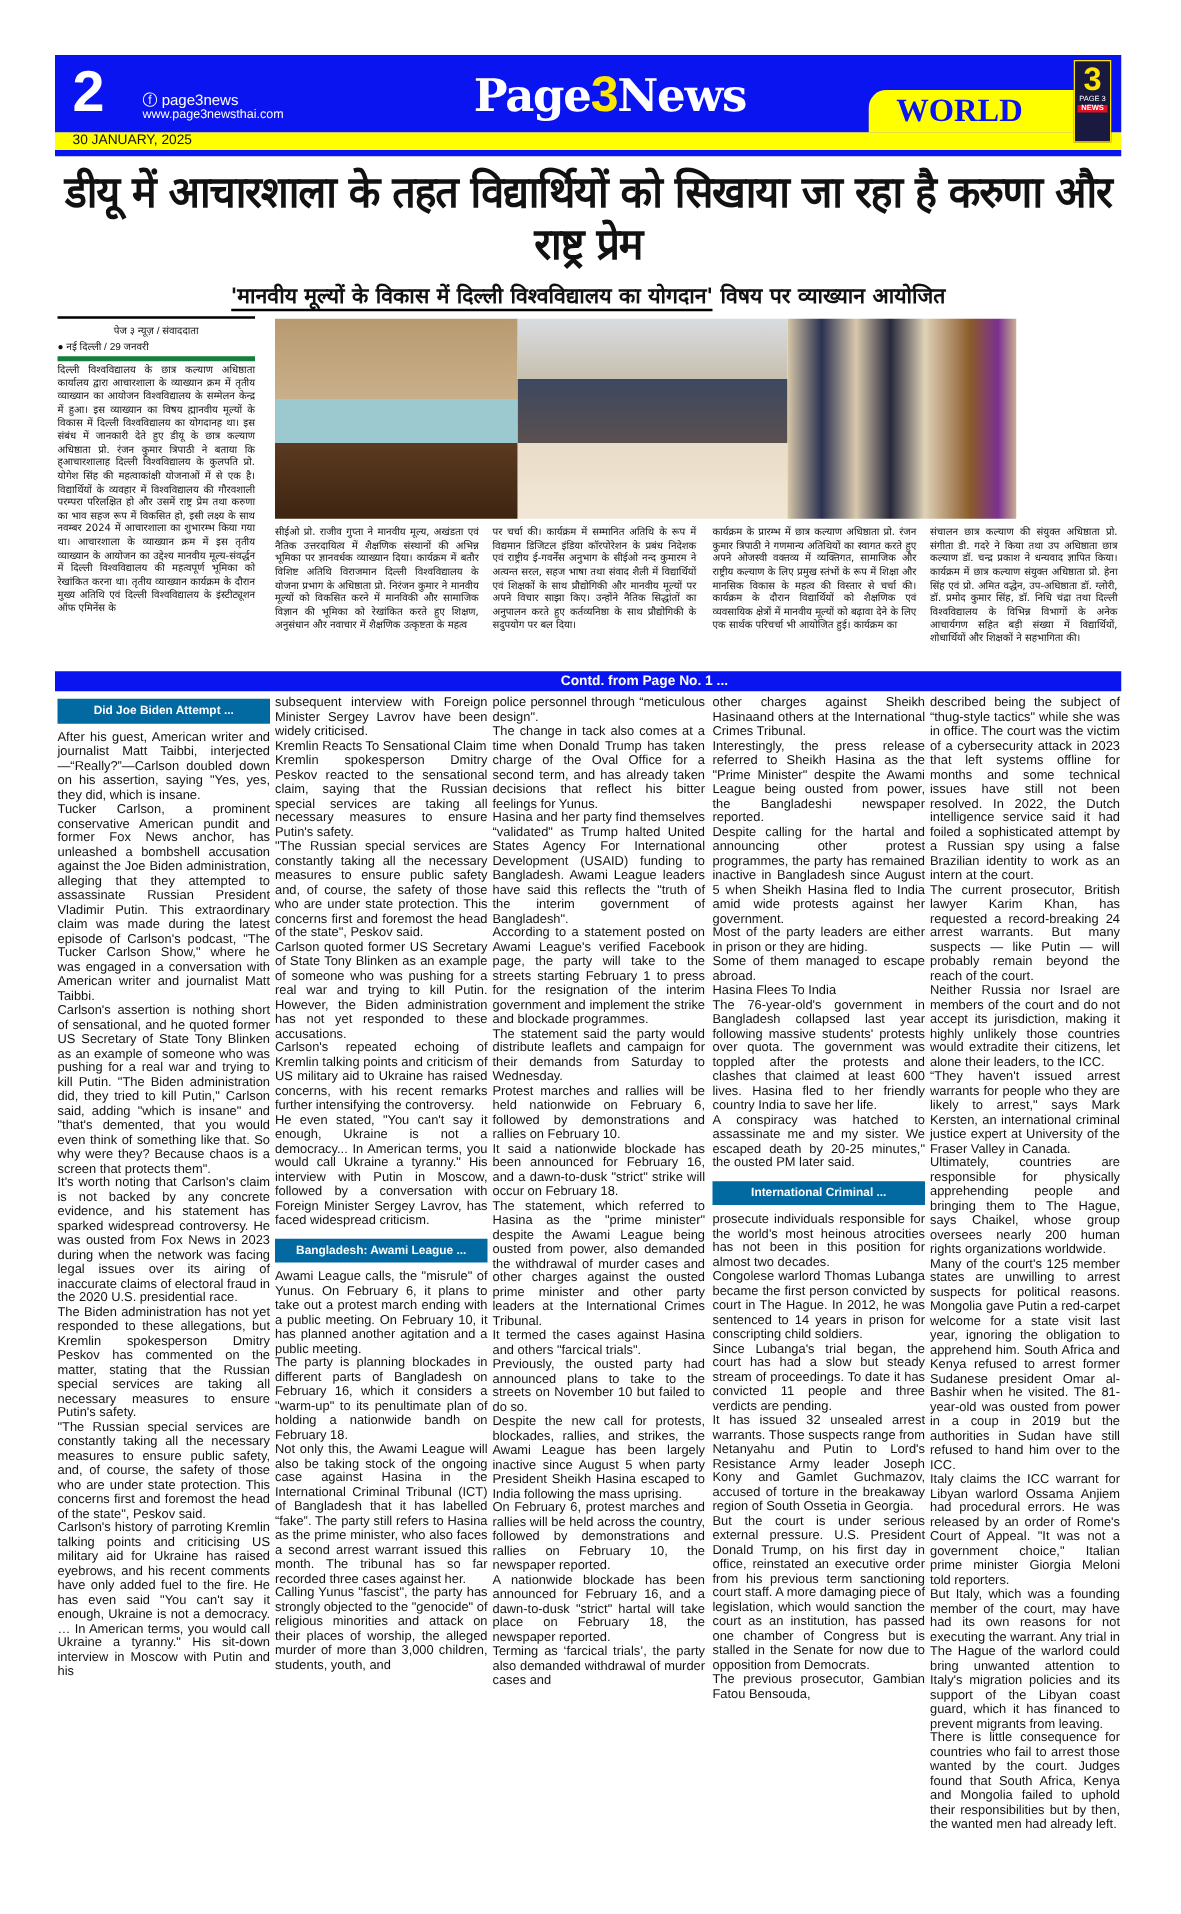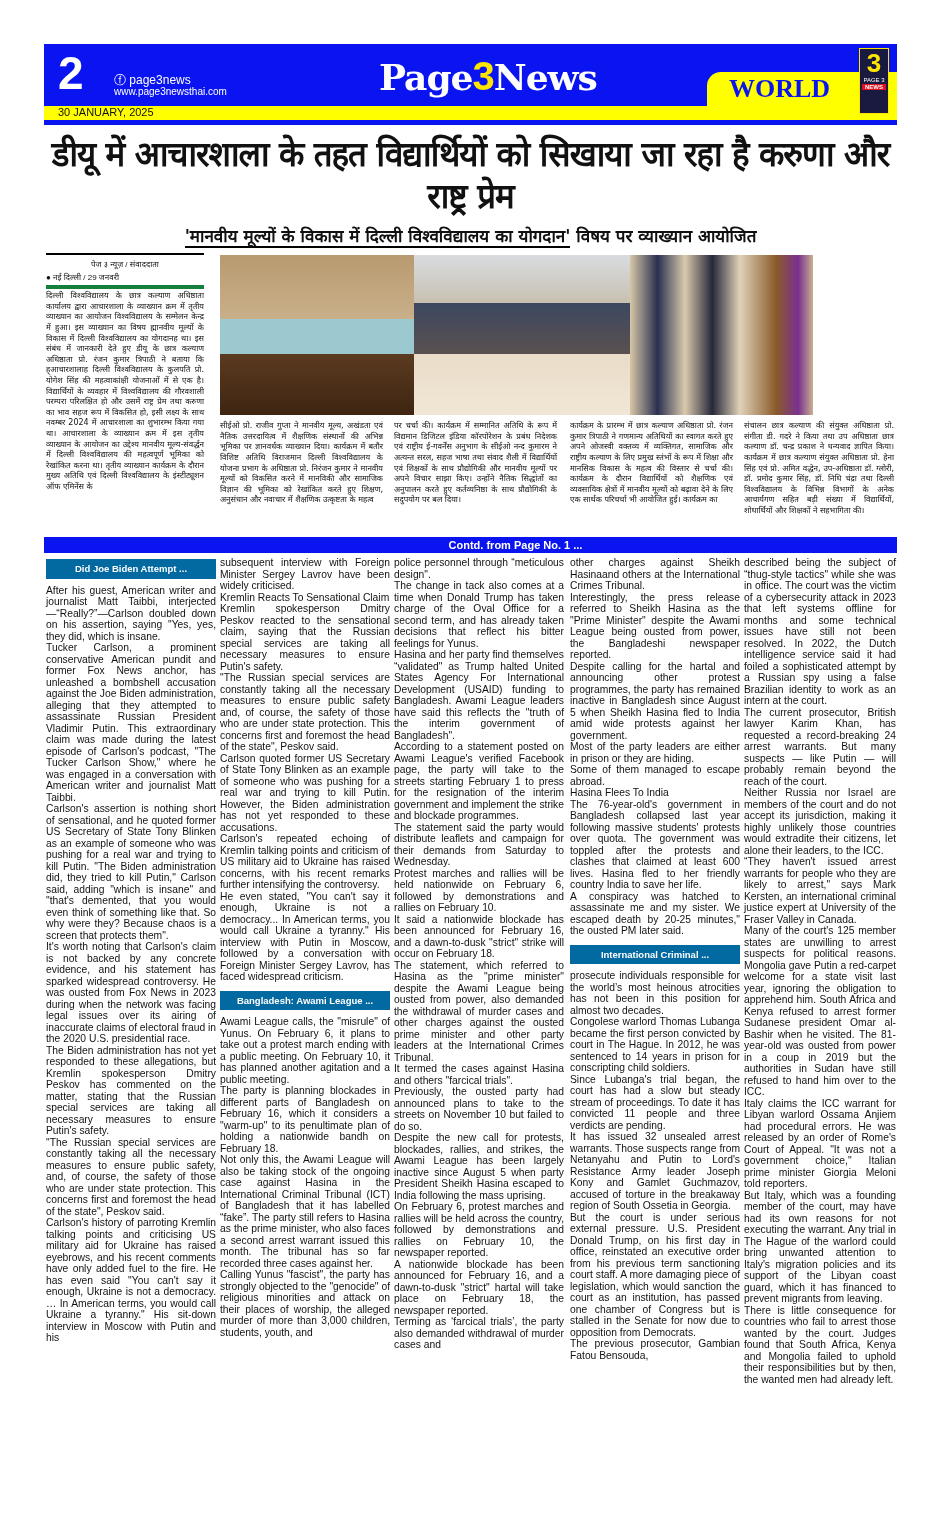--- a/index.html
+++ b/index.html
@@ -5,21 +5,21 @@
   * { box-sizing: border-box; margin: 0; padding: 0; }
   body { width: 945px; height: 1531px; background: #fff; font-family: "Liberation Sans", sans-serif; color: #111; position: relative; overflow: hidden; }
   .page { position: absolute; left: 44px; top: 44px; width: 853px; }
   
   .masthead { position: relative; height: 62px; background: #0a14f0; }
   .masthead .pgnum { position: absolute; left: 14px; top: 6px; font-size: 46px; font-weight: bold; color: #fff; line-height: 1; }
   .masthead .social { position: absolute; left: 70px; top: 28px; font-size: 12px; color: #fff; }
   .masthead .web { position: absolute; left: 70px; top: 42px; font-size: 10px; color: #fff; }
   .masthead .logo { position: absolute; left: 335px; top: 10px; font-family: "DejaVu Serif", serif; font-size: 36px; font-weight: bold; color: #fff; letter-spacing: -1px; }
   .masthead .logo .three { color: #ffe600; font-family: "Liberation Sans", sans-serif; font-size: 40px; }
-  .masthead .section-tab { position: absolute; right: 0; top: 28px; width: 190px; height: 34px; background: #ffff00; border-top-left-radius: 14px; }
+  .masthead .section-tab { position: absolute; right: 12px; top: 28px; width: 190px; height: 34px; background: #ffff00; border-top-left-radius: 14px; }
   .masthead .section-tab span { position: absolute; left: 22px; top: 2px; font-size: 26px; font-weight: bold; color: #0a14f0; font-family: "Liberation Serif", serif; }
   .masthead .badge { position: absolute; right: 8px; top: 4px; width: 30px; height: 66px; background: #1a1a40; border: 1px solid #ffe600; text-align: center; z-index: 2; }
   .masthead .badge .b3 { color: #ffe600; font-size: 26px; font-weight: bold; line-height: 28px; }
   .masthead .badge .bt { color: #fff; font-size: 6px; }
   .masthead .badge .bn { color: #fff; background: #e0101e; font-size: 6px; font-weight: bold; margin: 1px 2px; }
   .dateband { height: 14px; background: #ffff00; position: relative; }
   .dateband span { position: absolute; left: 14px; top: 0; font-size: 11px; font-weight: normal; }
   .blueline { height: 5px; background: #0a14f0; }
   
   .headline { text-align: center; font-size: 33px; font-weight: bold; letter-spacing: -1px; margin-top: 10px; line-height: 1.2; font-family: "DejaVu Sans", sans-serif; transform: scaleY(1.05); }
@@ -163,20 +163,21 @@
           <p>But the court is under serious external pressure. U.S. President Donald Trump, on his first day in office, reinstated an executive order from his previous term sanctioning court staff. A more damaging piece of legislation, which would sanction the court as an institution, has passed one chamber of Congress but is stalled in the Senate for now due to opposition from Democrats.</p>
           <p>The previous prosecutor, Gambian Fatou Bensouda,</p>
         </div>
     </div>
     <div class="col c5">
       <div class="paras">
           <p>described being the subject of “thug-style tactics" while she was in office. The court was the victim of a cybersecurity attack in 2023 that left systems offline for months and some technical issues have still not been resolved. In 2022, the Dutch intelligence service said it had foiled a sophisticated attempt by a Russian spy using a false Brazilian identity to work as an intern at the court.</p>
           <p>The current prosecutor, British lawyer Karim Khan, has requested a record-breaking 24 arrest warrants. But many suspects — like Putin — will probably remain beyond the reach of the court.</p>
           <p>Neither Russia nor Israel are members of the court and do not accept its jurisdiction, making it highly unlikely those countries would extradite their citizens, let alone their leaders, to the ICC.</p>
           <p>“They haven't issued arrest warrants for people who they are likely to arrest," says Mark Kersten, an international criminal justice expert at University of the Fraser Valley in Canada.</p>
+          <p>Ultimately, countries are responsible for physically apprehending people and bringing them to The Hague, says Chaikel, whose group oversees nearly 200 human rights organizations worldwide.</p>
           <p>Many of the court's 125 member states are unwilling to arrest suspects for political reasons. Mongolia gave Putin a red-carpet welcome for a state visit last year, ignoring the obligation to apprehend him. South Africa and Kenya refused to arrest former Sudanese president Omar al-Bashir when he visited. The 81-year-old was ousted from power in a coup in 2019 but the authorities in Sudan have still refused to hand him over to the ICC.</p>
           <p>Italy claims the ICC warrant for Libyan warlord Ossama Anjiem had procedural errors. He was released by an order of Rome's Court of Appeal. "It was not a government choice," Italian prime minister Giorgia Meloni told reporters.</p>
           <p>But Italy, which was a founding member of the court, may have had its own reasons for not executing the warrant. Any trial in The Hague of the warlord could bring unwanted attention to Italy's migration policies and its support of the Libyan coast guard, which it has financed to prevent migrants from leaving.</p>
           <p>There is little consequence for countries who fail to arrest those wanted by the court. Judges found that South Africa, Kenya and Mongolia failed to uphold their responsibilities but by then, the wanted men had already left.</p>
         </div>
     </div>
   </div>
 </div>
 
 </body></html>

